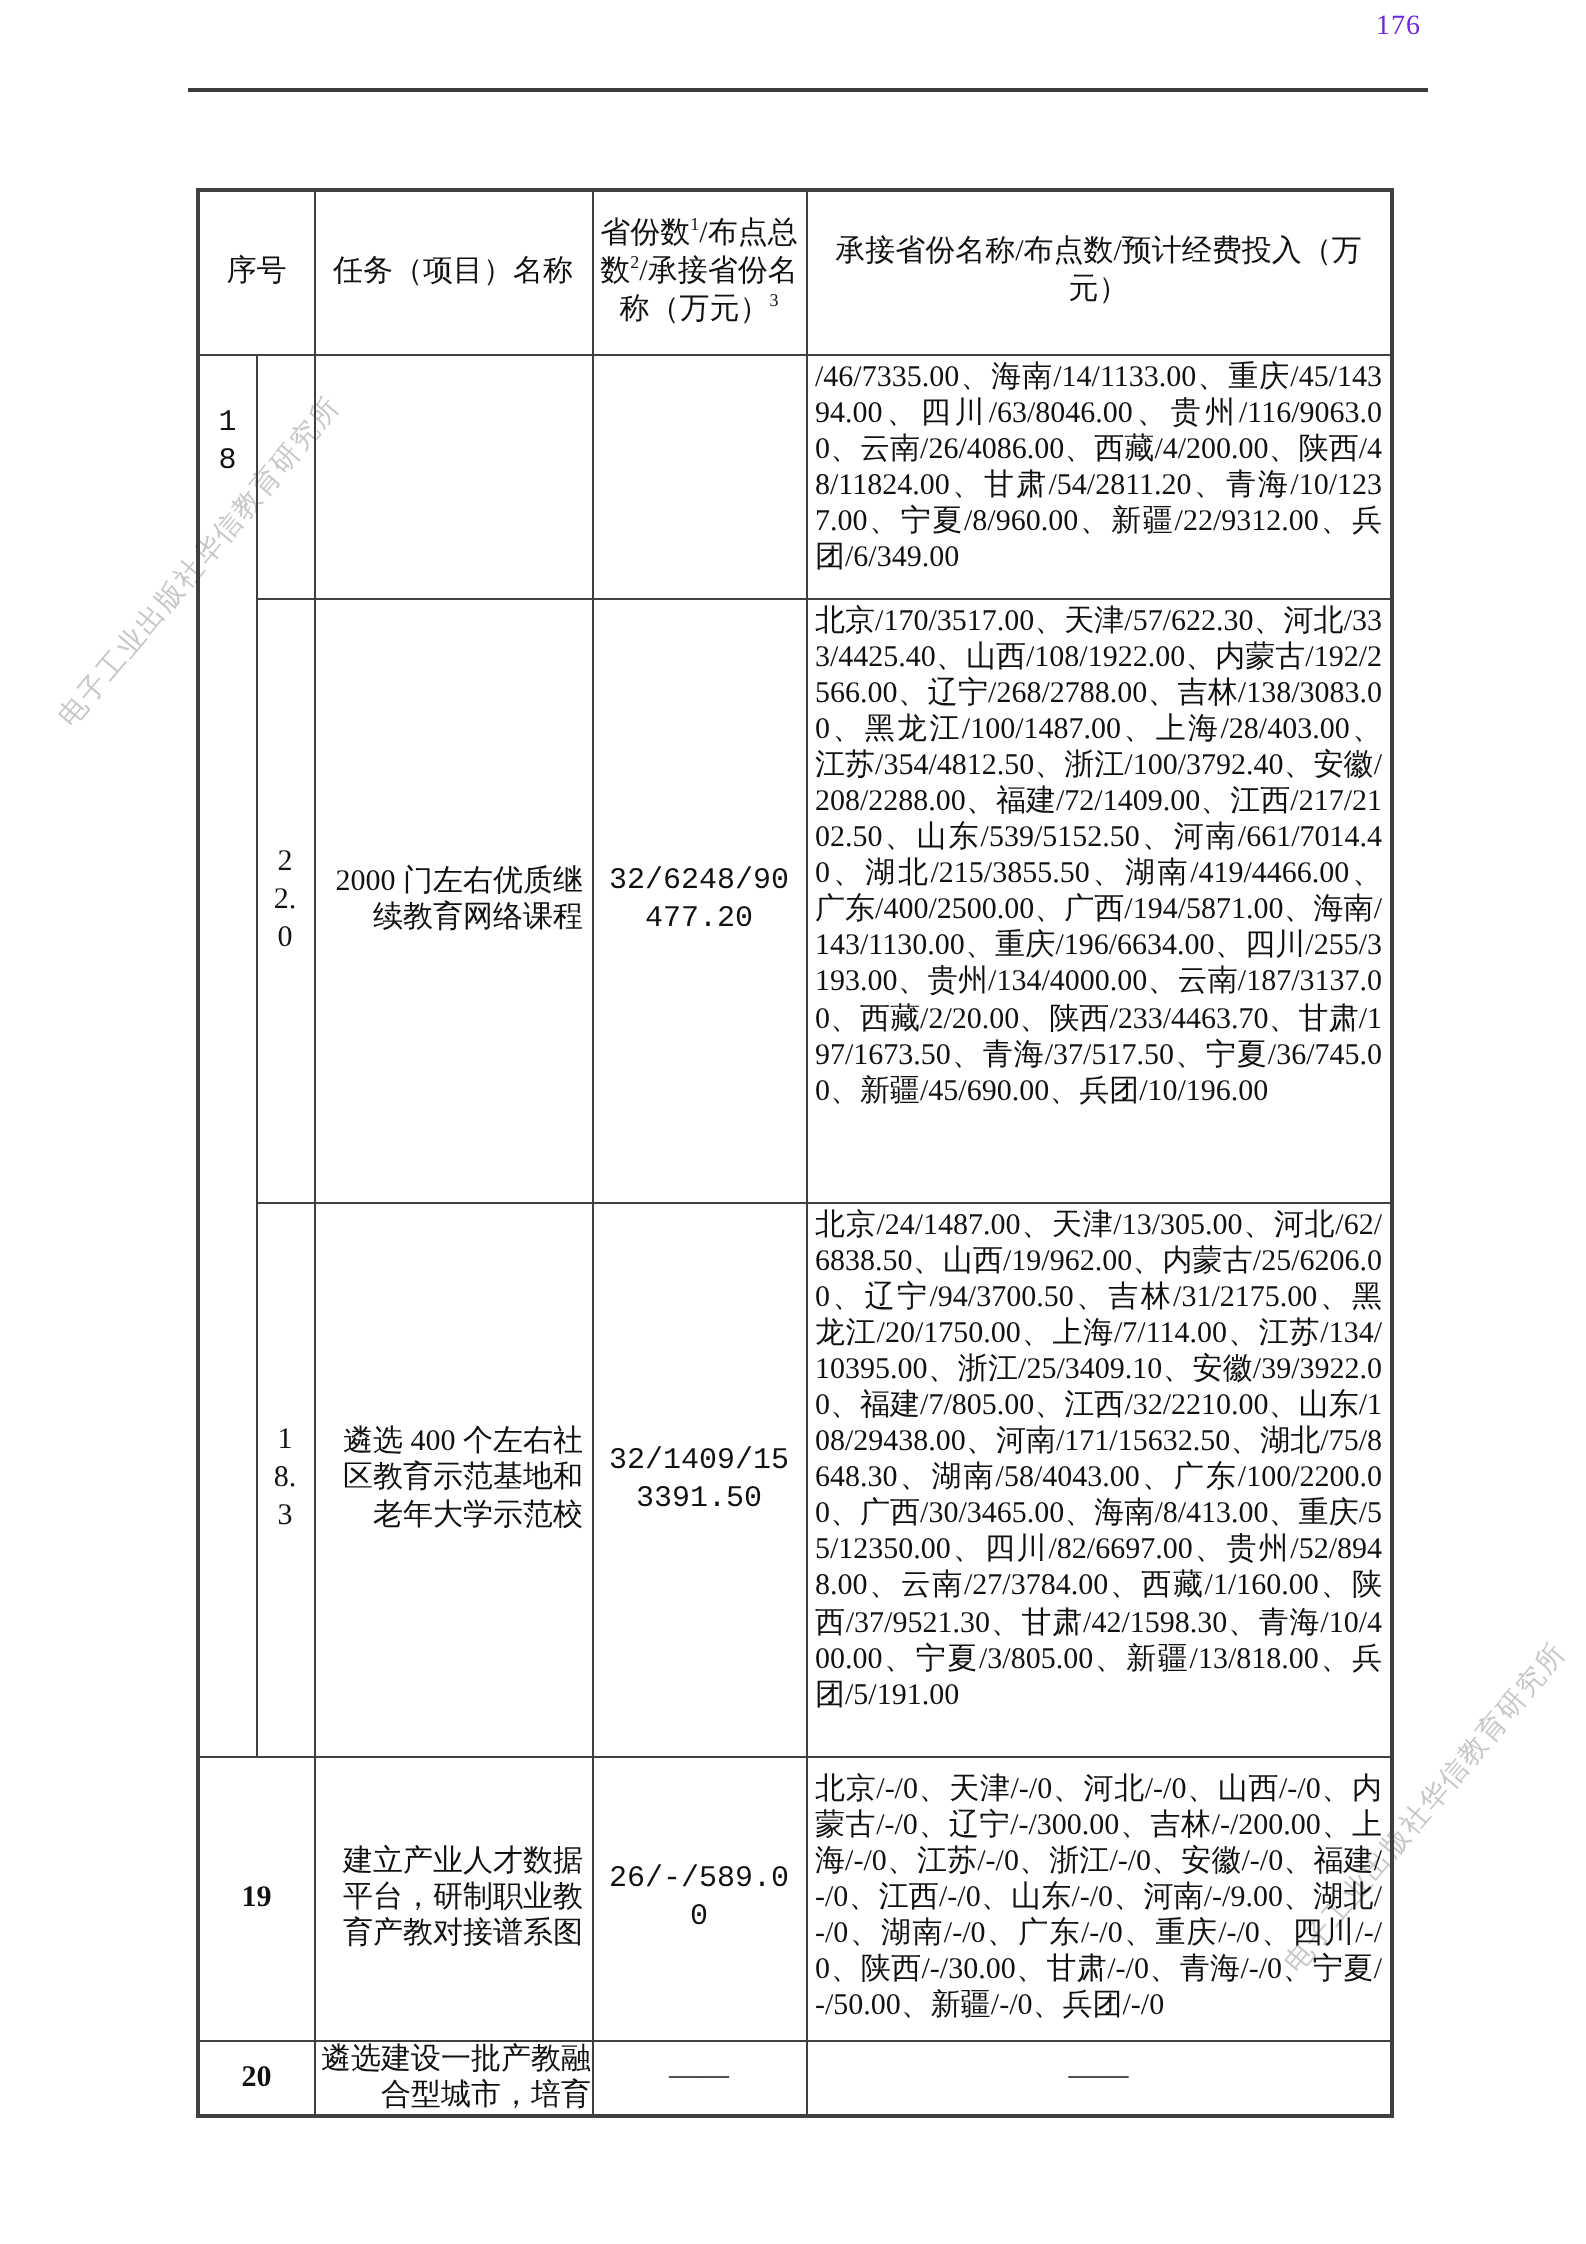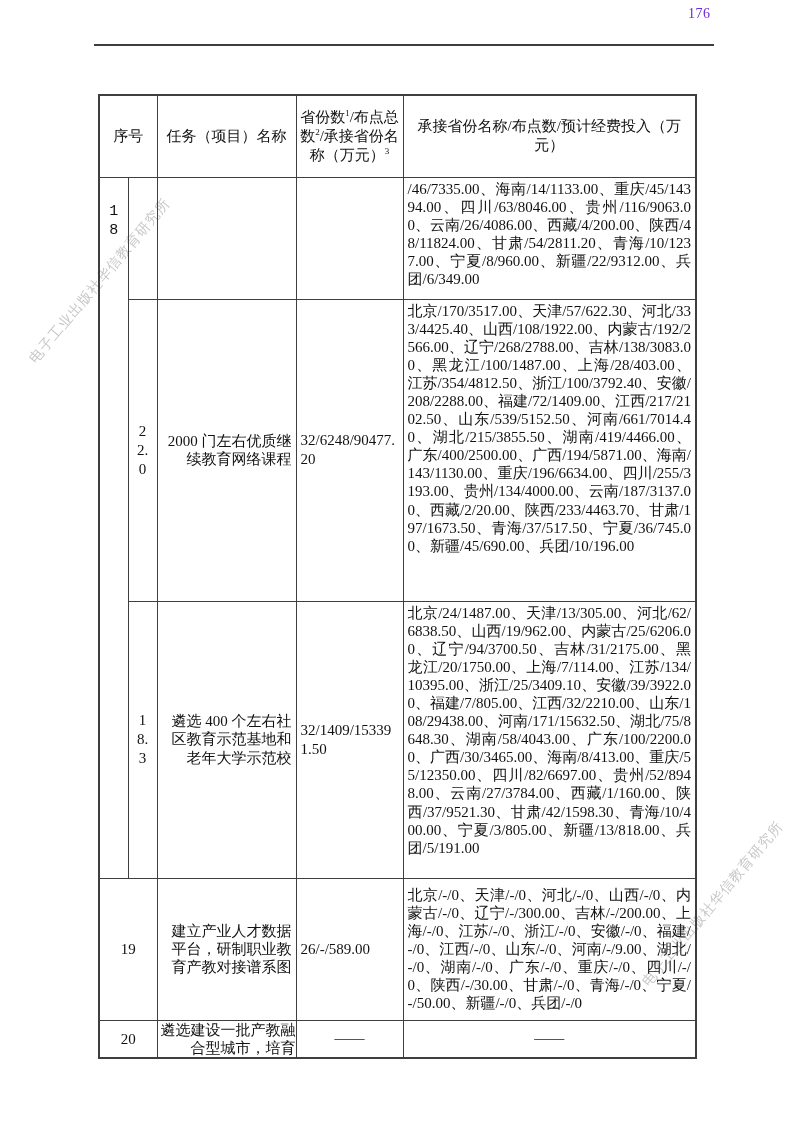--- a/index.html
+++ b/index.html
@@ -77,31 +77,33 @@
   .stack {
     width: 14px;
     margin: 0 auto;
     word-break: break-all;
     line-height: 19px;
     text-align: center;
   }
   td.idx-single {
     text-align: center;
     line-height: 18px;
+    font-weight: bold;
   }
   td.task {
     text-align: right;
     line-height: 18.3px;
     padding: 1px 4px;
   }
   td.summary {
-    text-align: left;
+    text-align: center;
     word-break: break-all;
     line-height: 19px;
     padding: 1px 4px;
+    font-family: Liberation Mono, monospace;
   }
   td.detail {
     vertical-align: top;
     text-align: justify;
     text-justify: inter-ideograph;
     word-break: break-all;
     line-height: 18.1px;
     padding: 2px 4px;
     margin-left: 40px;
   }

